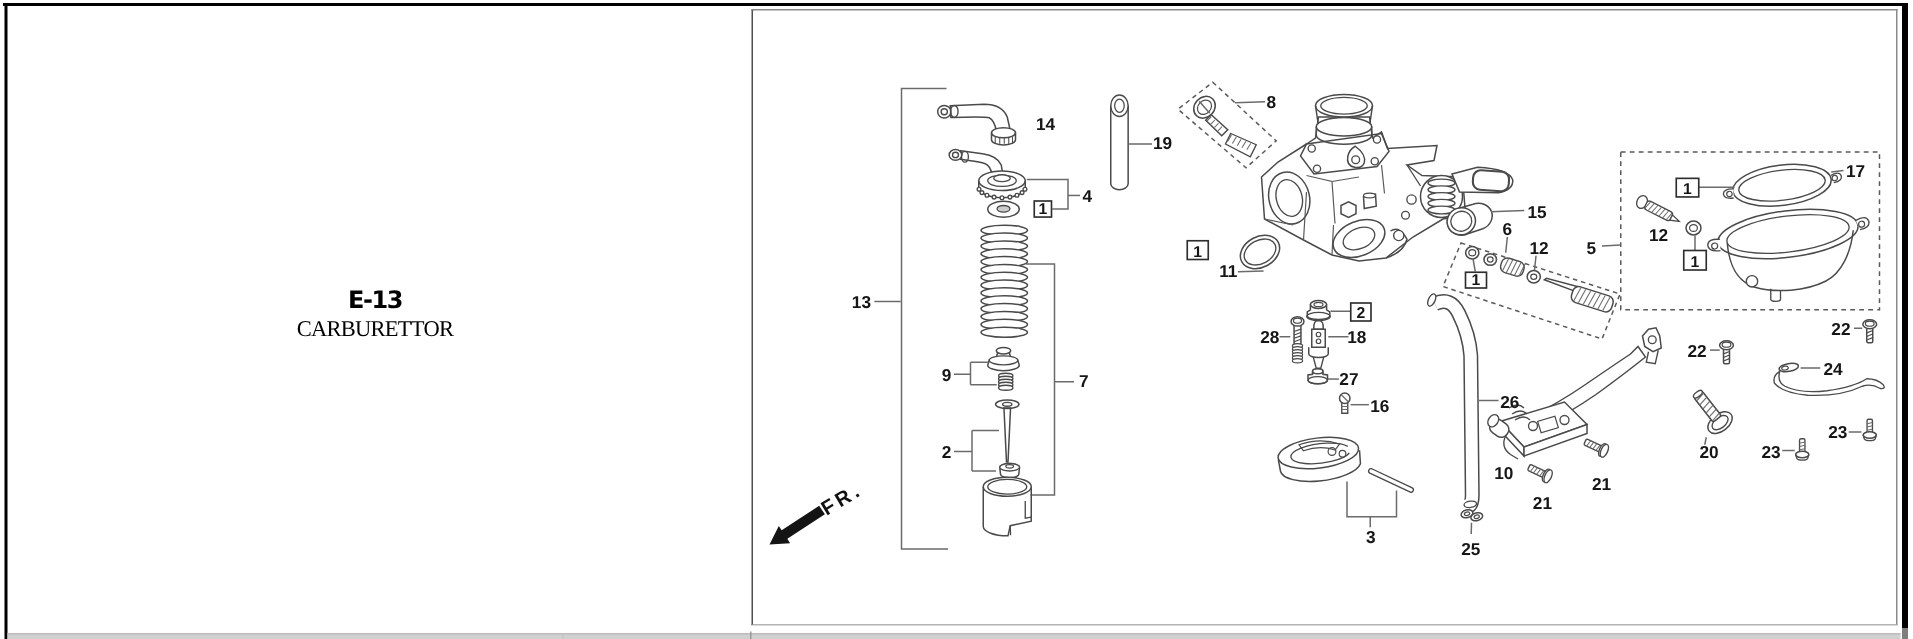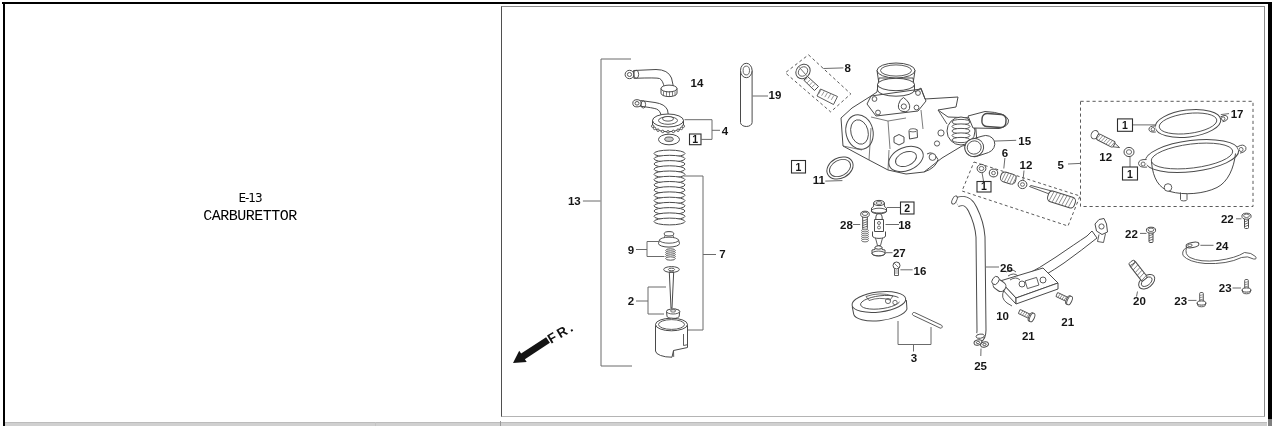--- a/index.html
+++ b/index.html
@@ -5,22 +5,22 @@
   html,body{margin:0;padding:0;}
   body{width:1275px;height:426px;position:relative;background:#ffffff;overflow:hidden;
        font-family:"Liberation Sans",sans-serif;}
   .frame-top{position:absolute;left:2px;top:1.5px;width:1270px;height:2.8px;background:#000;}
   .frame-left{position:absolute;left:2.5px;top:1.5px;width:2.8px;height:424.5px;background:#000;}
   .frame-right{position:absolute;left:1267.5px;top:1.5px;width:4.6px;height:417.5px;background:#000;}
   .frame-right-foot{position:absolute;left:1267.5px;top:419px;width:4.6px;height:7px;background:#7f7f7f;}
   .diagram-panel{position:absolute;left:501px;top:5.5px;width:764px;height:411.5px;background:#fff;
       border-top:1px solid #8a8a8a;border-left:1px solid #4f4f4f;border-bottom:1px solid #b4b4b4;border-right:1px solid #8a8a8a;box-sizing:border-box;}
   .title-block{position:absolute;left:0;top:192px;width:500px;text-align:center;color:#000;}
-  .title-main{font-family:"DejaVu Sans",sans-serif;font-weight:normal;font-size:12px;letter-spacing:-1px;line-height:1;}
-  .title-sub{font-family:Liberation Mono, monospace;font-size:15px;letter-spacing:-0.5px;line-height:1;margin-top:5px;}
+  .title-main{font-family:"DejaVu Sans",sans-serif;font-weight:bold;font-size:16px;letter-spacing:-1px;line-height:1;}
+  .title-sub{font-family:Liberation Serif, serif;font-size:15px;letter-spacing:-0.5px;line-height:1;margin-top:5px;}
   .footer-band{position:absolute;left:5.3px;top:422px;width:1262.2px;height:4px;background:#d0d0d0;border-top:1px solid #bcbcbc;}
   .seam1{position:absolute;left:375px;top:422px;width:1px;height:4px;background:#c4c4c4;}
   .seam2{position:absolute;left:500px;top:421px;width:1px;height:5px;background:#9a9a9a;}
   text.plbl{font-family:"Liberation Sans",sans-serif;font-size:11.5px;font-weight:bold;fill:#161616;}
   text.blbl{font-family:"Liberation Sans",sans-serif;font-size:10.5px;font-weight:bold;fill:#161616;}
   rect.bbox{fill:#ffffff;stroke:#2e2e2e;stroke-width:1.1;}
   text.frlbl{font-family:"Liberation Sans",sans-serif;font-size:13.5px;font-weight:bold;fill:#111;letter-spacing:2.5px;}
 </style>
 </head>
 <body>

